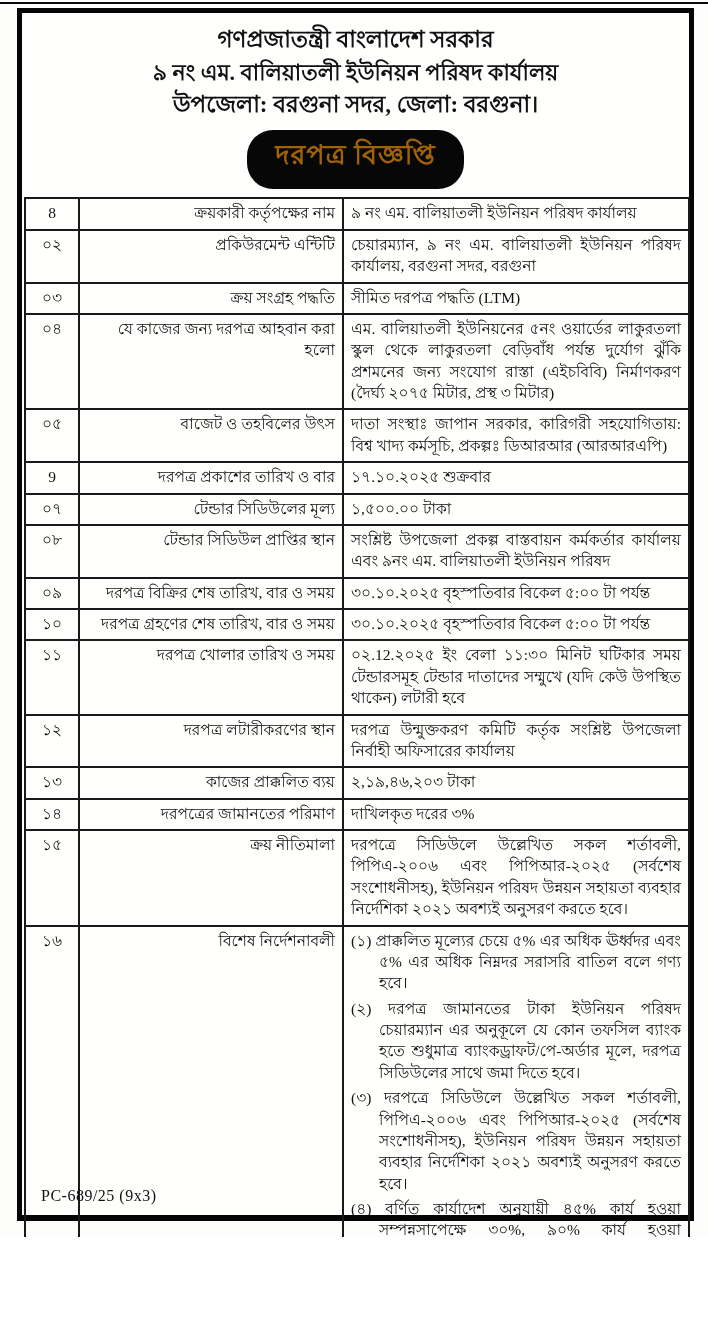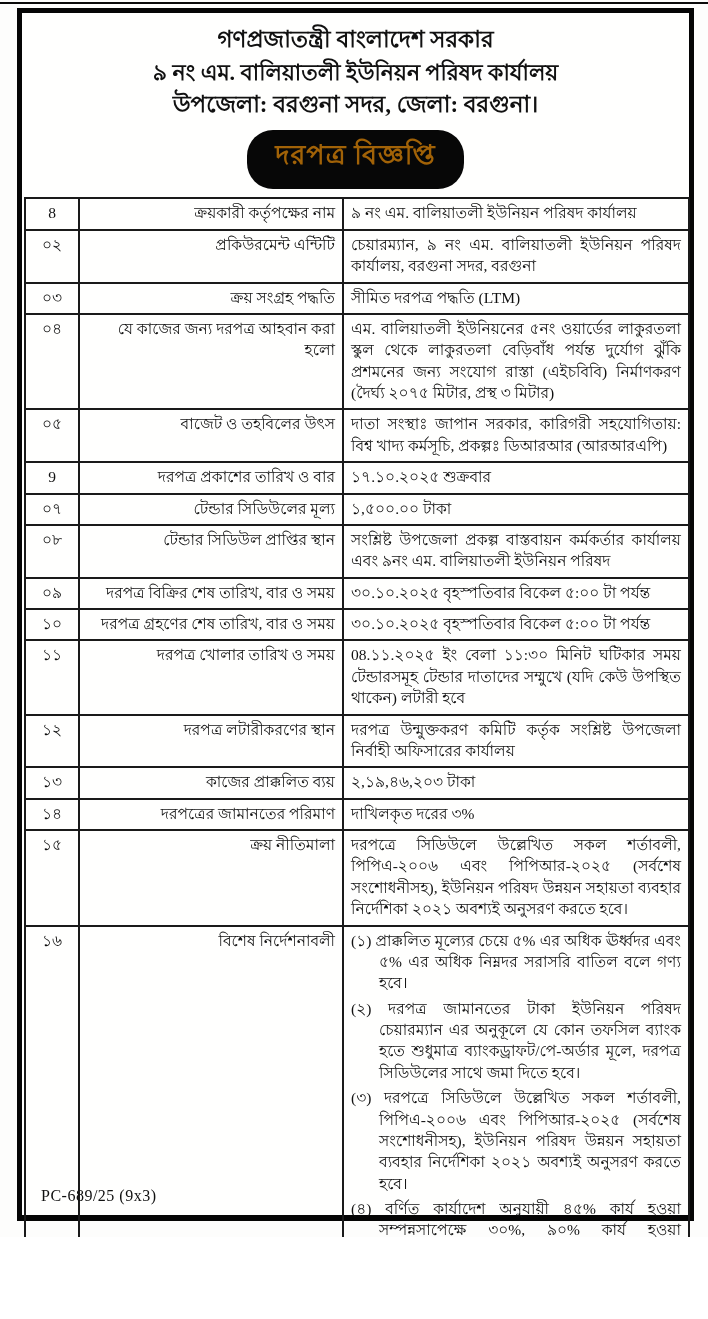--- a/index.html
+++ b/index.html
@@ -156,21 +156,21 @@
           <td class="val">৩০.১০.২০২৫ বৃহস্পতিবার বিকেল ৫:০০ টা পর্যন্ত</td>
         </tr>
         <tr>
           <td class="sl">১০</td>
           <td class="lbl">দরপত্র গ্রহণের শেষ তারিখ, বার ও সময়</td>
           <td class="val">৩০.১০.২০২৫ বৃহস্পতিবার বিকেল ৫:০০ টা পর্যন্ত</td>
         </tr>
         <tr>
           <td class="sl">১১</td>
           <td class="lbl">দরপত্র খোলার তারিখ ও সময়</td>
-          <td class="val">08.১১.২০২৫ ইং বেলা ১১:৩০ মিনিট ঘটিকার সময় টেন্ডারসমূহ টেন্ডার দাতাদের সম্মুখে (যদি কেউ উপস্থিত থাকেন) লটারী হবে</td>
+          <td class="val">০২.12.২০২৫ ইং বেলা ১১:৩০ মিনিট ঘটিকার সময় টেন্ডারসমূহ টেন্ডার দাতাদের সম্মুখে (যদি কেউ উপস্থিত থাকেন) লটারী হবে</td>
         </tr>
         <tr>
           <td class="sl">১২</td>
           <td class="lbl">দরপত্র লটারীকরণের স্থান</td>
           <td class="val">দরপত্র উন্মুক্তকরণ কমিটি কর্তৃক সংশ্লিষ্ট উপজেলা নির্বাহী অফিসারের কার্যালয়</td>
         </tr>
         <tr>
           <td class="sl">১৩</td>
           <td class="lbl">কাজের প্রাক্কলিত ব্যয়</td>
           <td class="val">২,১৯,৪৬,২০৩ টাকা</td>

